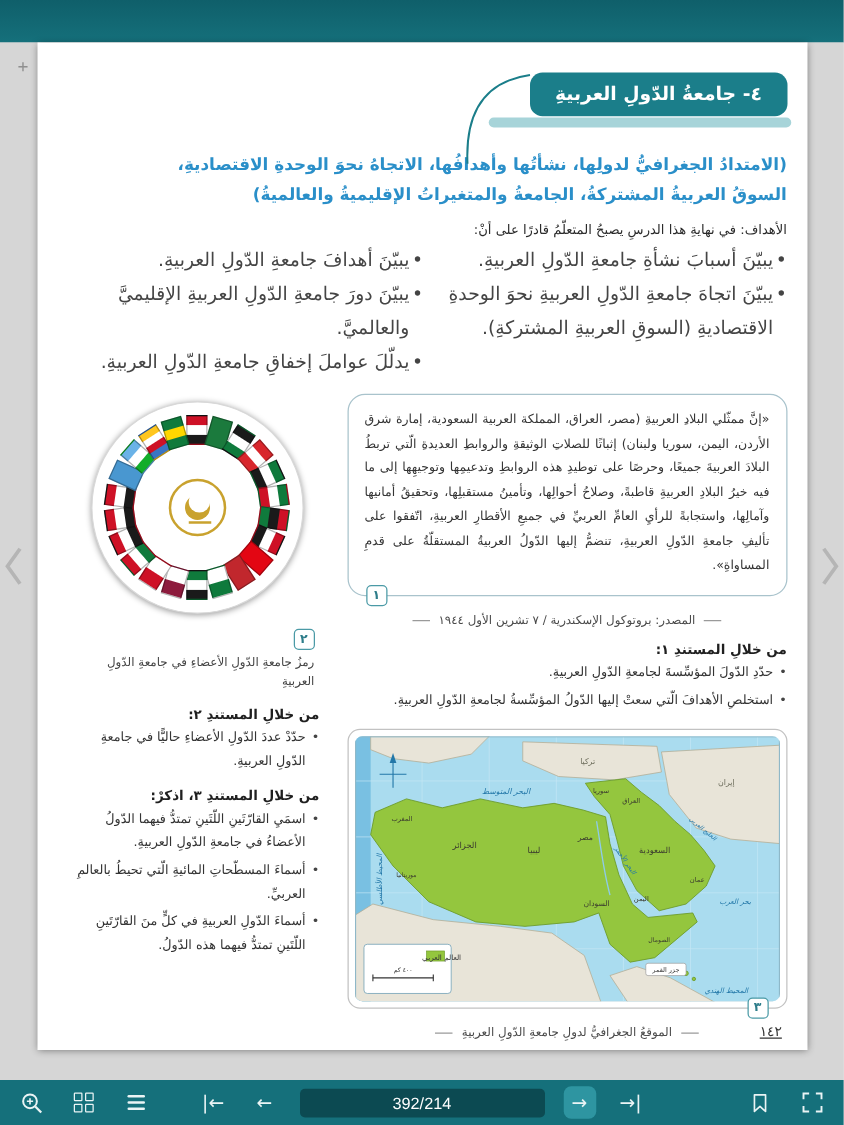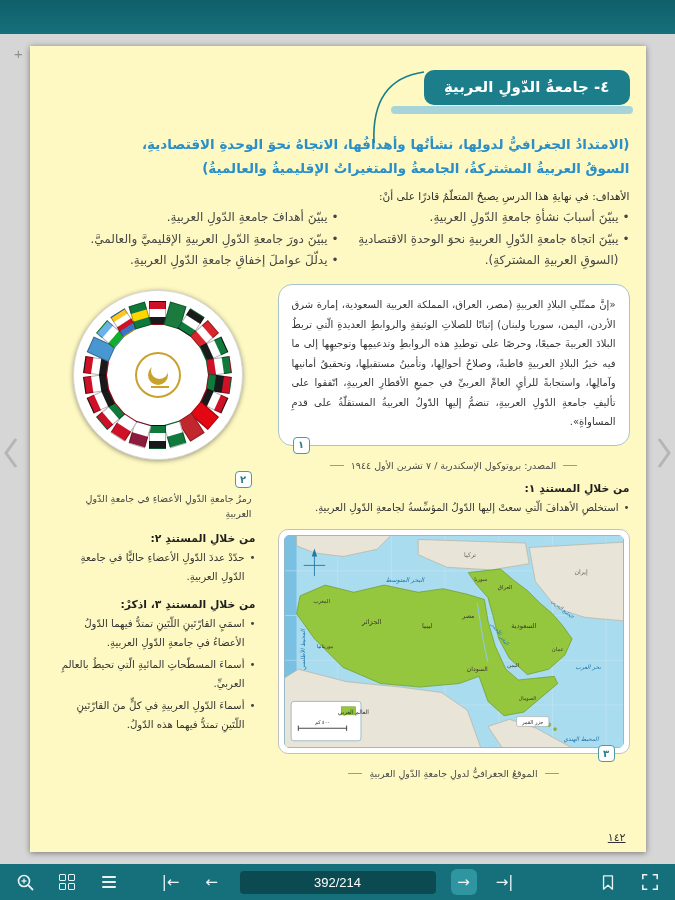--- a/index.html
+++ b/index.html
@@ -8,37 +8,37 @@
 
   
   .top-bar { height:34px; background:linear-gradient(#0f5f6a,#15707b); }
   .content-area { position:relative; height:830px; background:#d6d6d6; }
   .add-note { position:absolute; top:12px; left:14px; color:#8f8f8f; font-size:15px; line-height:1;
               background:none; border:none; cursor:pointer; }
   .side-chev { position:absolute; top:402px; background:none; border:none; cursor:pointer; padding:0; }
   .side-chev.left { left:3px; } .side-chev.right { right:3px; }
 
   
-  .book-page { position:absolute; top:12px; left:50%; transform:translateX(-50%);
-               width:616px; height:806px; background:#fef9c3; box-shadow:0 1px 6px rgba(0,0,0,.45);
+  .book-page { position:absolute; top:0; left:50%; transform:translateX(-50%);
+               width:616px; height:806px; background:#ffffff; box-shadow:0 1px 6px rgba(0,0,0,.45);
                direction:rtl; padding:20px 16px 14px 30px; color:#333; }
 
   .badge-row { display:flex; margin-top:4px; }
   .lesson-badge { position:relative; background:#1b7e8a; color:#fff; font-weight:bold;
                   font-size:15px; padding:8px 20px 9px; border-radius:10px; }
   .badge-underbar { position:absolute; bottom:-9px; right:-3px; width:calc(100% + 36px);
                     height:8px; background:#a7d4d9; border-radius:4px; }
   .badge-swoosh { position:absolute; left:-60px; top:-3px; }
 
   .subtitle { margin-top:28px; text-align:right; color:#2a8fc9; font-weight:bold;
               font-size:13.5px; line-height:1.75; }
 
   .objectives-intro { margin-top:10px; font-size:10.5px; color:#2b2b2b; }
   .objectives-cols { display:flex; gap:12px; margin-top:5px; }
-  .objectives-cols ul { width:50%; list-style:none; font-size:12px; color:#454545; line-height:1.8; }
+  .objectives-cols ul { width:50%; list-style:none; font-size:15px; color:#454545; line-height:1.8; }
   li.bul { position:relative; padding-right:11px; text-align:right; }
   li.bul::before { content:"•"; position:absolute; right:0; top:0; color:#444; }
 
   .main-row { display:flex; gap:22px; margin-top:12px; }
   .col-main { width:352px; }
   .col-side { flex:1; }
 
   .doc-box { position:relative; border:1.3px solid #a9c3cc; border-radius:14px;
              padding:10px 13px 13px; font-size:10px; line-height:1.95; color:#353535;
              text-align:justify; background:#fff; }
@@ -154,20 +154,21 @@
       <div class="col-main">
 
         <div class="doc-box">
           <span>«إنَّ ممثّلي البلادِ العربيةِ (مصر، العراق، المملكة العربية السعودية، إمارة شرق الأردن، اليمن، سوريا ولبنان) إثباتًا للصلاتِ الوثيقةِ والروابطِ العديدةِ الّتي تربطُ البلادَ العربيةَ جميعًا، وحرصًا على توطيدِ هذه الروابطِ وتدعيمِها وتوجيهِها إلى ما فيه خيرُ البلادِ العربيةِ قاطبةً، وصلاحُ أحوالِها، وتأمينُ مستقبلِها، وتحقيقُ أمانيها وآمالِها، واستجابةً للرأيِ العامِّ العربيِّ في جميعِ الأقطارِ العربيةِ، اتّفقوا على تأليفِ جامعةِ الدّولِ العربيةِ، تنضمُّ إليها الدّولُ العربيةُ المستقلّةُ على قدمِ المساواةِ».</span>
           <span class="fig-badge abs-left">١</span>
         </div>
         <div class="caption">المصدر: بروتوكول الإسكندرية / ٧ تشرين الأول ١٩٤٤</div>
 
         <div class="q-intro">من خلالِ المستندِ ١:</div>
         <ul class="q-list">
+          <li class="bul">حدّدِ الدّولَ المؤسِّسةَ لجامعةِ الدّولِ العربيةِ.</li>
           <li class="bul">استخلصِ الأهدافَ الّتي سعتْ إليها الدّولُ المؤسِّسةُ لجامعةِ الدّولِ العربيةِ.</li>
         </ul>
 
         <div class="map-box">
           <svg class="map" viewBox="0 0 380 238">
             <rect x="0" y="0" width="380" height="238" fill="#aadcef"></rect>
             <rect x="0" y="0" width="14" height="238" fill="#79c0e2"></rect>
             <g stroke="#c6e7f4" stroke-width="0.6">
               <line x1="0" y1="40" x2="380" y2="40"></line>
                 <line x1="0" y1="90" x2="380" y2="90"></line>

